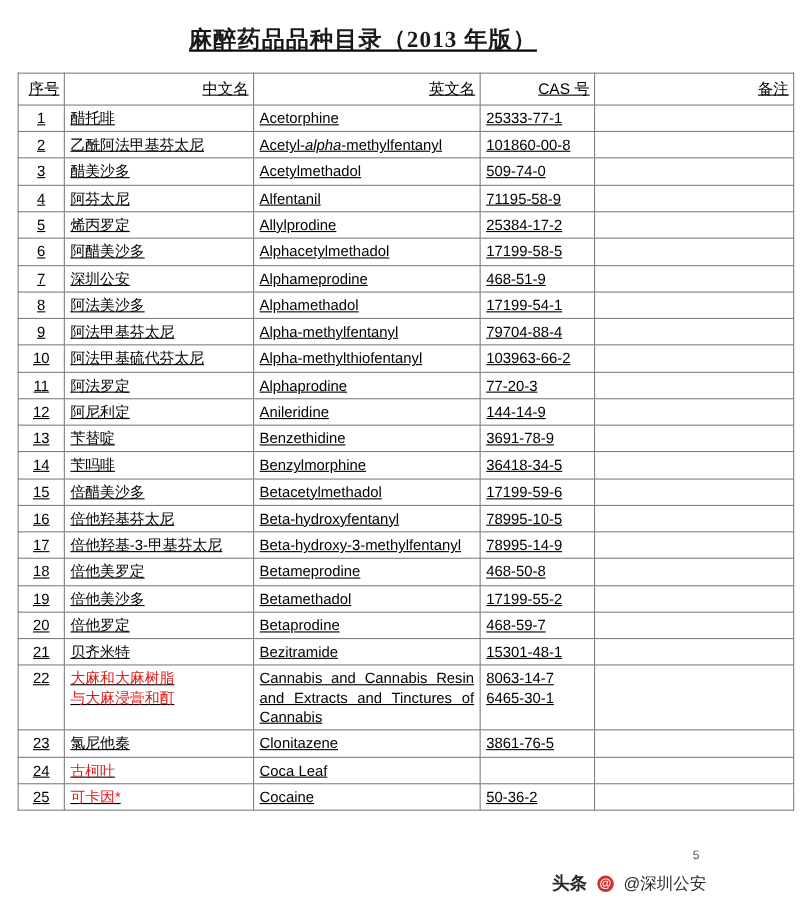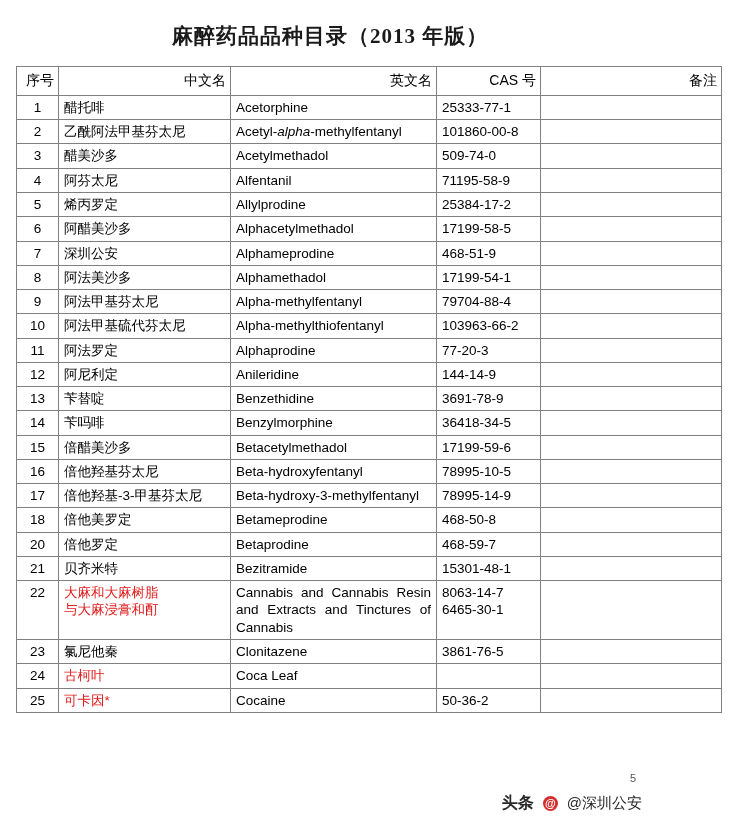--- a/index.html
+++ b/index.html
@@ -13,20 +13,21 @@
     font-family: "Liberation Sans", sans-serif;
     color: #000000;
     position: relative;
     overflow: hidden;
   }
   .page {
     width: 660px;
     height: 828px;
     position: relative;
     box-sizing: border-box;
+    text-decoration: underline;
   }
   .doc-title {
     text-align: center;
     font-family: "Liberation Serif", serif;
     font-size: 21px;
     font-weight: bold;
     letter-spacing: 1px;
     padding-top: 22px;
     padding-bottom: 16px;
     color: #1a1a1a;
@@ -254,20 +255,27 @@
             <td></td>
           </tr>
           <tr>
             <td class="idx">18</td>
             <td class="cn">倍他美罗定</td>
             <td>Betameprodine</td>
             <td>468-50-8</td>
             <td></td>
           </tr>
           <tr>
+            <td class="idx">19</td>
+            <td class="cn">倍他美沙多</td>
+            <td>Betamethadol</td>
+            <td>17199-55-2</td>
+            <td></td>
+          </tr>
+          <tr>
             <td class="idx">20</td>
             <td class="cn">倍他罗定</td>
             <td>Betaprodine</td>
             <td>468-59-7</td>
             <td></td>
           </tr>
           <tr>
             <td class="idx">21</td>
             <td class="cn">贝齐米特</td>
             <td>Bezitramide</td>

